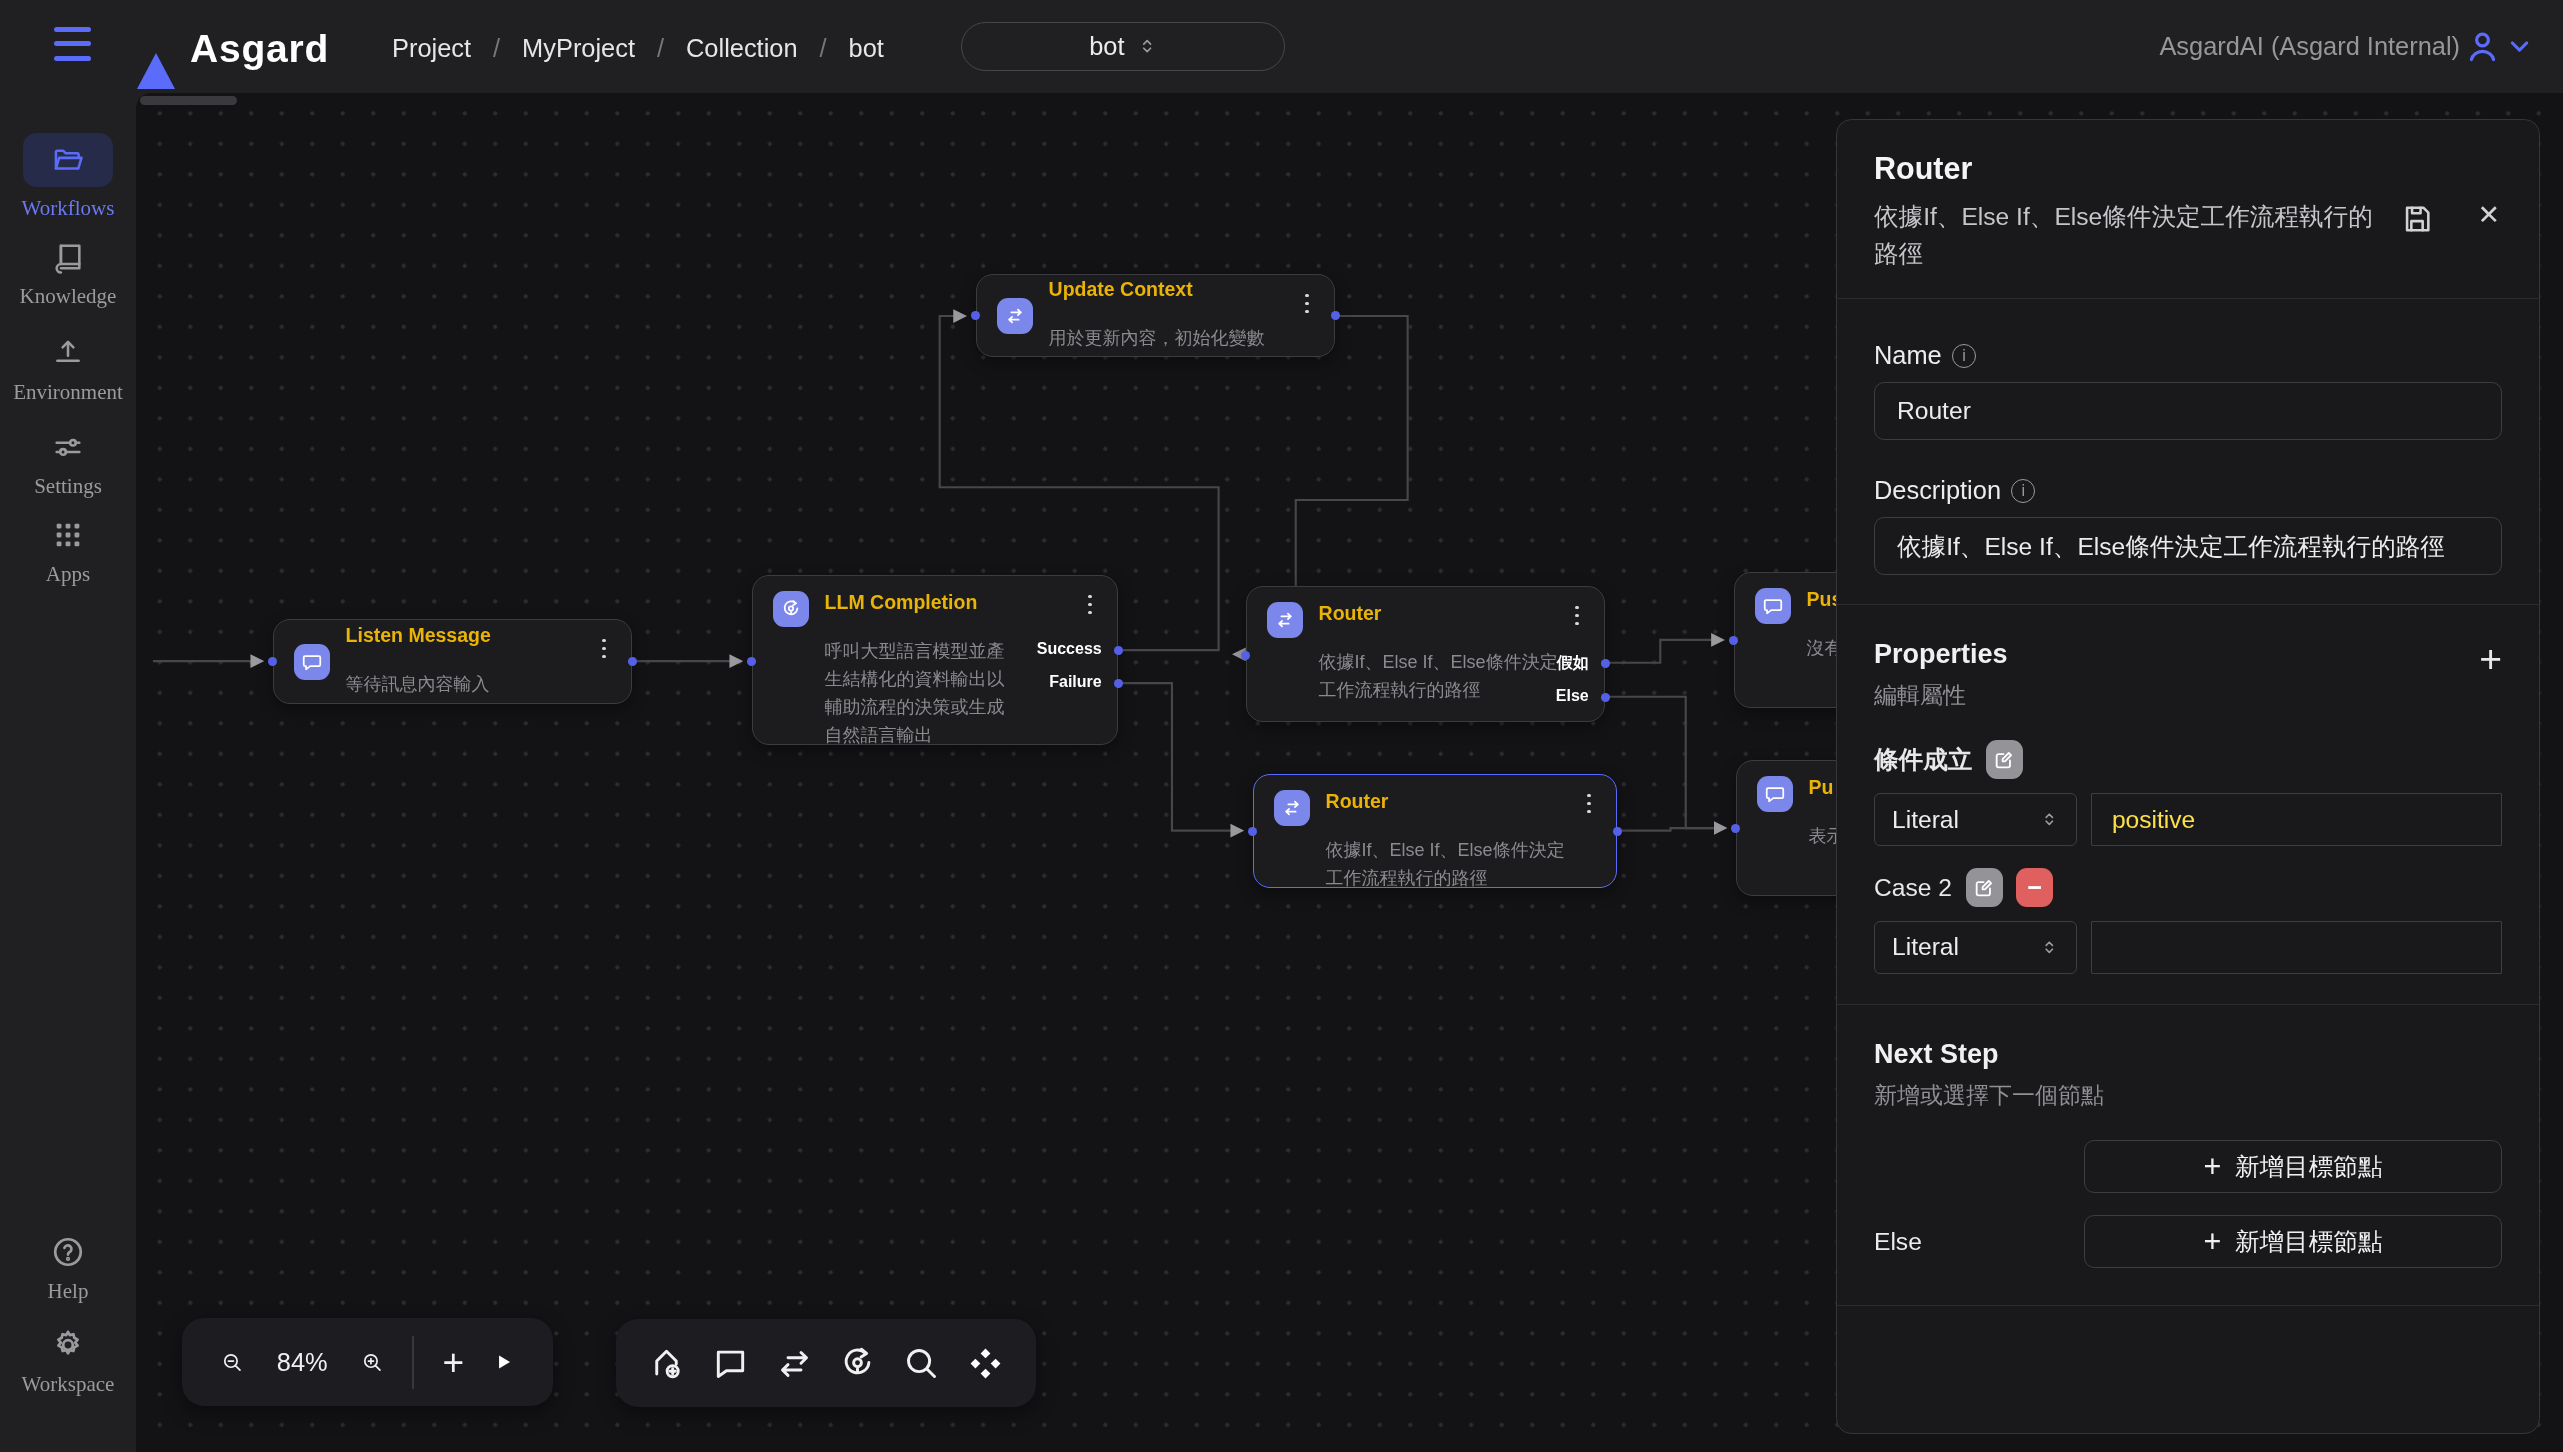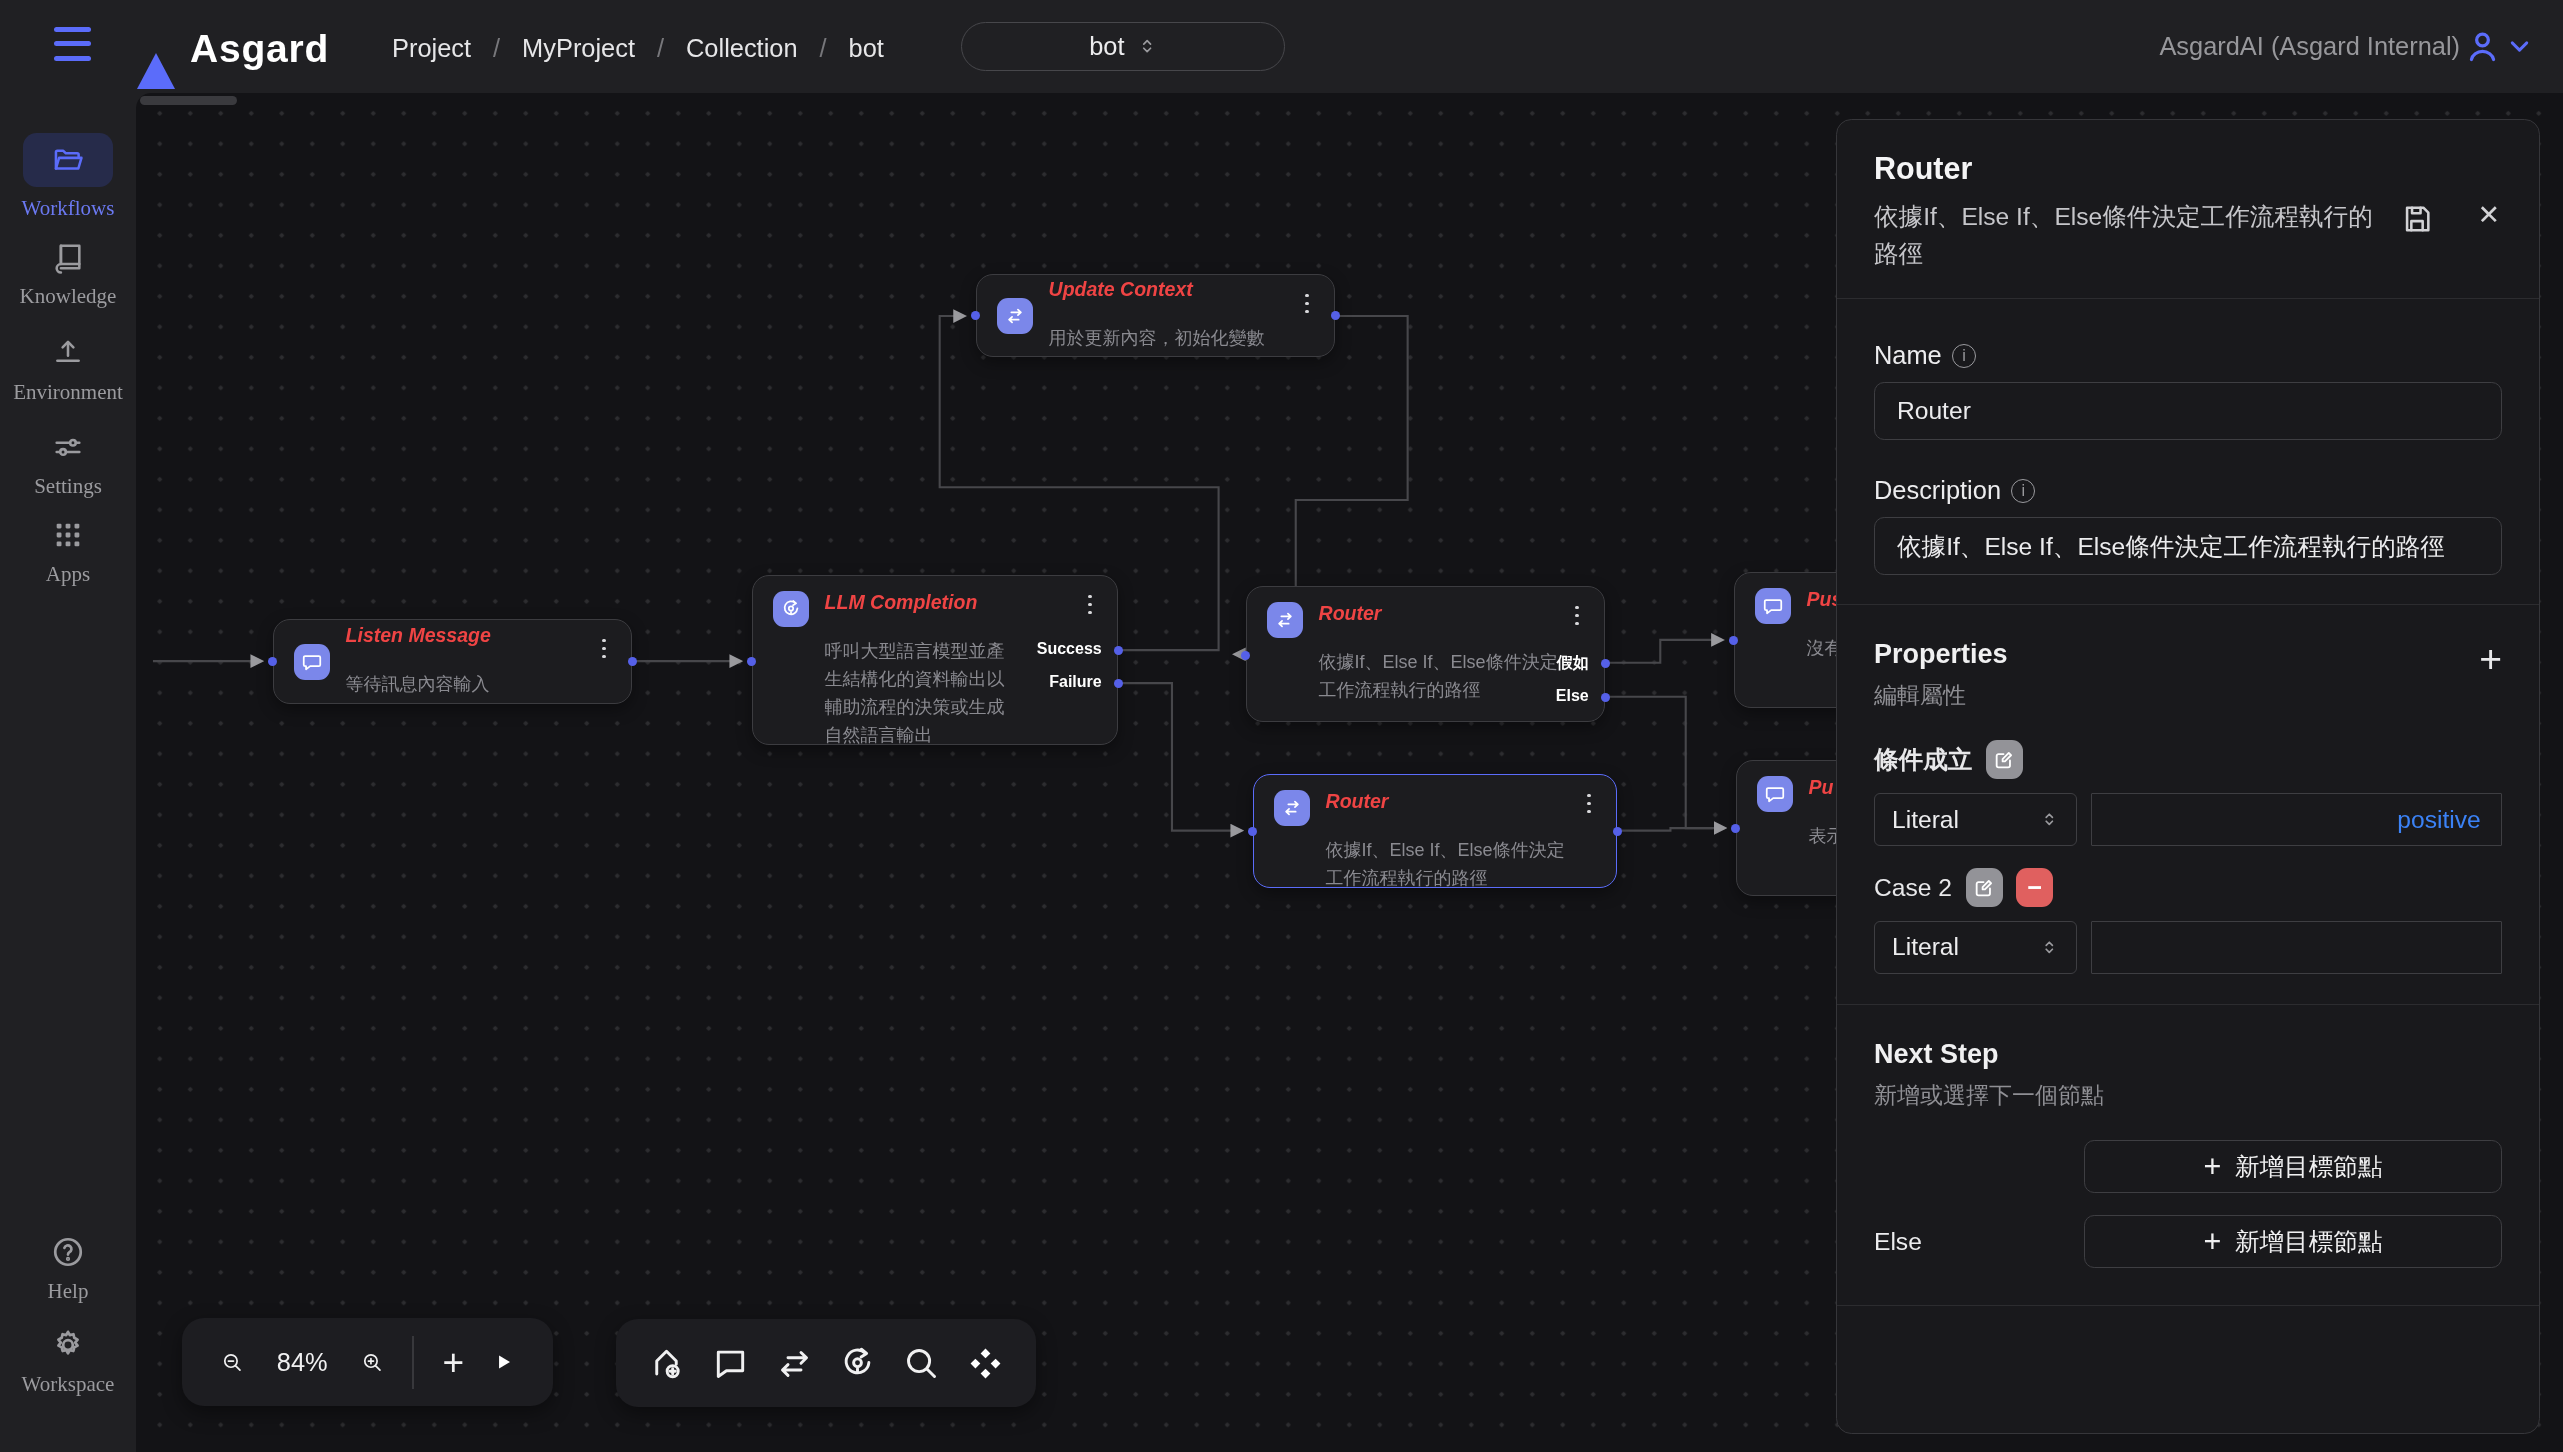--- a/index.html
+++ b/index.html
@@ -42,21 +42,21 @@
 
   
   .node { position:absolute; background:#1c1c1f; border:1.7px solid #3c3c40; border-radius:17px;
     display:flex; padding:15.3px 20.3px; gap:15.3px; z-index:2; box-shadow:0 5.1px 15.3px rgba(0,0,0,.35); cursor:pointer; }
   .node.selected { border-color:#5b6cfa; }
   .node.vcenter { align-items:center; }
   .node-icon { width:36px; height:36px; border-radius:11px; background:#7b87ea; flex:none;
     display:flex; align-items:center; justify-content:center; }
   .node-icon svg { stroke:#ffffff; fill:none; stroke-width:1.9; stroke-linecap:round; stroke-linejoin:round; }
   .node-body { min-width:0; }
-  .node-title { font-size:19.5px; font-weight:600; color:#ef4444; white-space:nowrap;font-style:italic; }
+  .node-title { font-size:19.5px; font-weight:600; color:#eab308; white-space:nowrap; }
   .node-desc { font-size:18px; color:#8a8a90; margin-top:24px; line-height:1.55; }
   .kebab { position:absolute; right:17px; top:18.6px; width:20.3px; display:flex; flex-direction:column; align-items:center; gap:4.2px; cursor:pointer; }
   .kebab i { width:3.8px; height:3.8px; border-radius:50%; background:#d9d9dc; }
   .port { position:absolute; width:9.3px; height:9.3px; border-radius:50%; background:#5560e8; z-index:3; }
   .port-label { position:absolute; font-size:16px; font-weight:700; color:#ffffff; right:15.3px; white-space:nowrap; }
 
   
   .toolbar { position:absolute; height:88px; background:#1d1d21; border-radius:22px; z-index:6;
     display:flex; align-items:center; box-shadow:0 6.8px 20.3px rgba(0,0,0,.4); }
   .tb1 { left:182px; top:1318px; width:371px; padding:0 39px; gap:29px; }
@@ -87,21 +87,21 @@
   .prop-plus { font-size:39px; font-weight:300; color:#e8e8ea; cursor:pointer; line-height:1; }
   .case-row { display:flex; align-items:center; gap:13.6px; }
   .case-label { font-size:24.6px; font-weight:600; color:#e8e8ea; }
   .mini-btn { width:37px; height:39px; border-radius:11px; display:flex; align-items:center; justify-content:center; cursor:pointer; }
   .mini-edit { background:#939398; }
   .mini-del { background:#e0605f; color:#ffffff; font-size:25.4px; font-weight:600; }
   .val-row { display:flex; gap:13.6px; margin-top:13.6px; }
   .select-box { width:203px; height:53px; border:1.7px solid #3e3e42; border-radius:6px; display:flex;
     align-items:center; justify-content:space-between; padding:0 17px; font-size:24.6px; color:#ececee; cursor:pointer; }
   .val-input { flex:1; height:53px; border:1.7px solid #3e3e42; border-radius:1px; display:flex;
-    align-items:center; padding:0 20.3px; font-size:24.6px; color:#3b82f6;justify-content:flex-end; }
+    align-items:center; padding:0 20.3px; font-size:24.6px; color:#fde047; }
   .ns-row { display:flex; align-items:center; margin-top:22px; }
   .ns-label { width:210px; font-size:24.6px; color:#ececee; }
   .ns-btn { flex:1; height:53px; border:1.7px solid #3e3e42; border-radius:10.2px; display:flex; gap:13.6px;
     align-items:center; justify-content:center; font-size:24.6px; color:#f0f0f1; cursor:pointer; }
   .ns-btn .plus { font-size:30.5px; font-weight:300; }
 </style>
 </head>
 <body>
 
 <div class="app">

